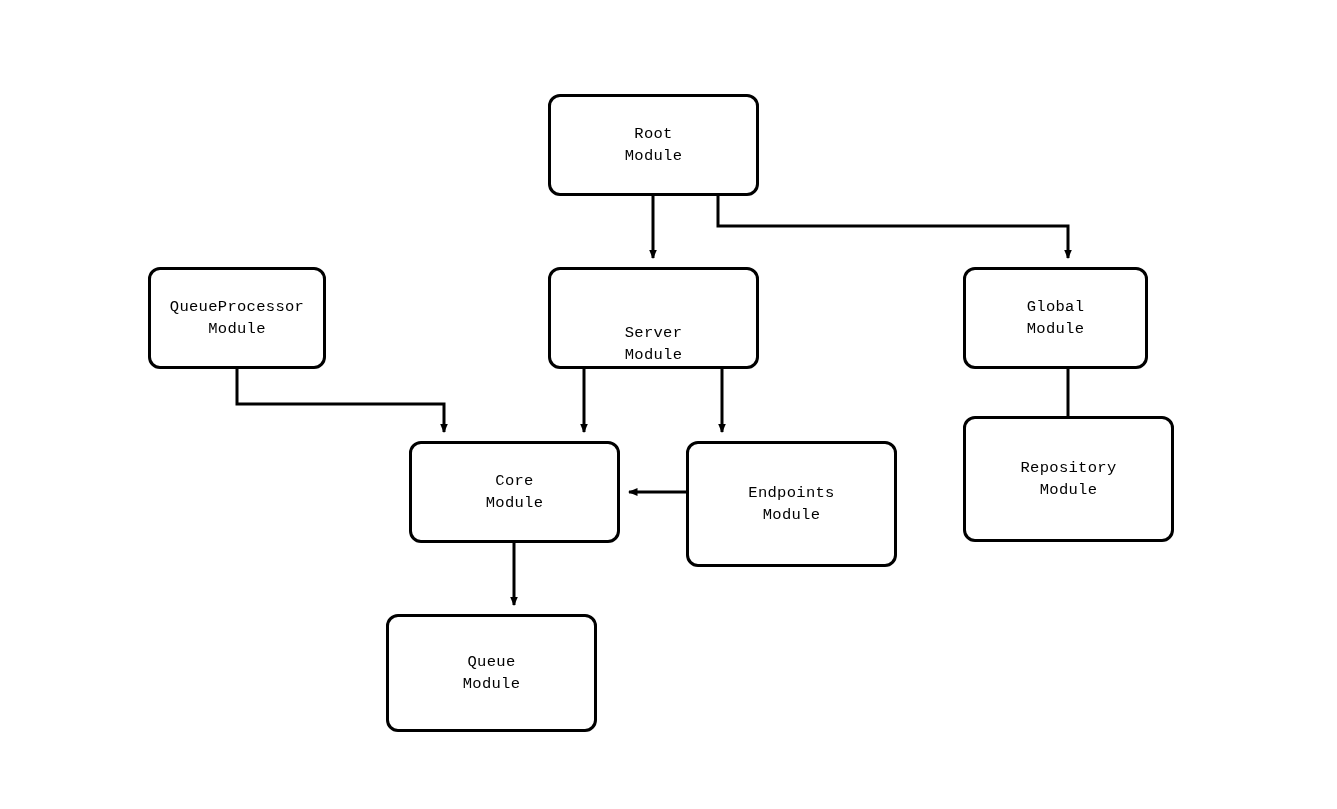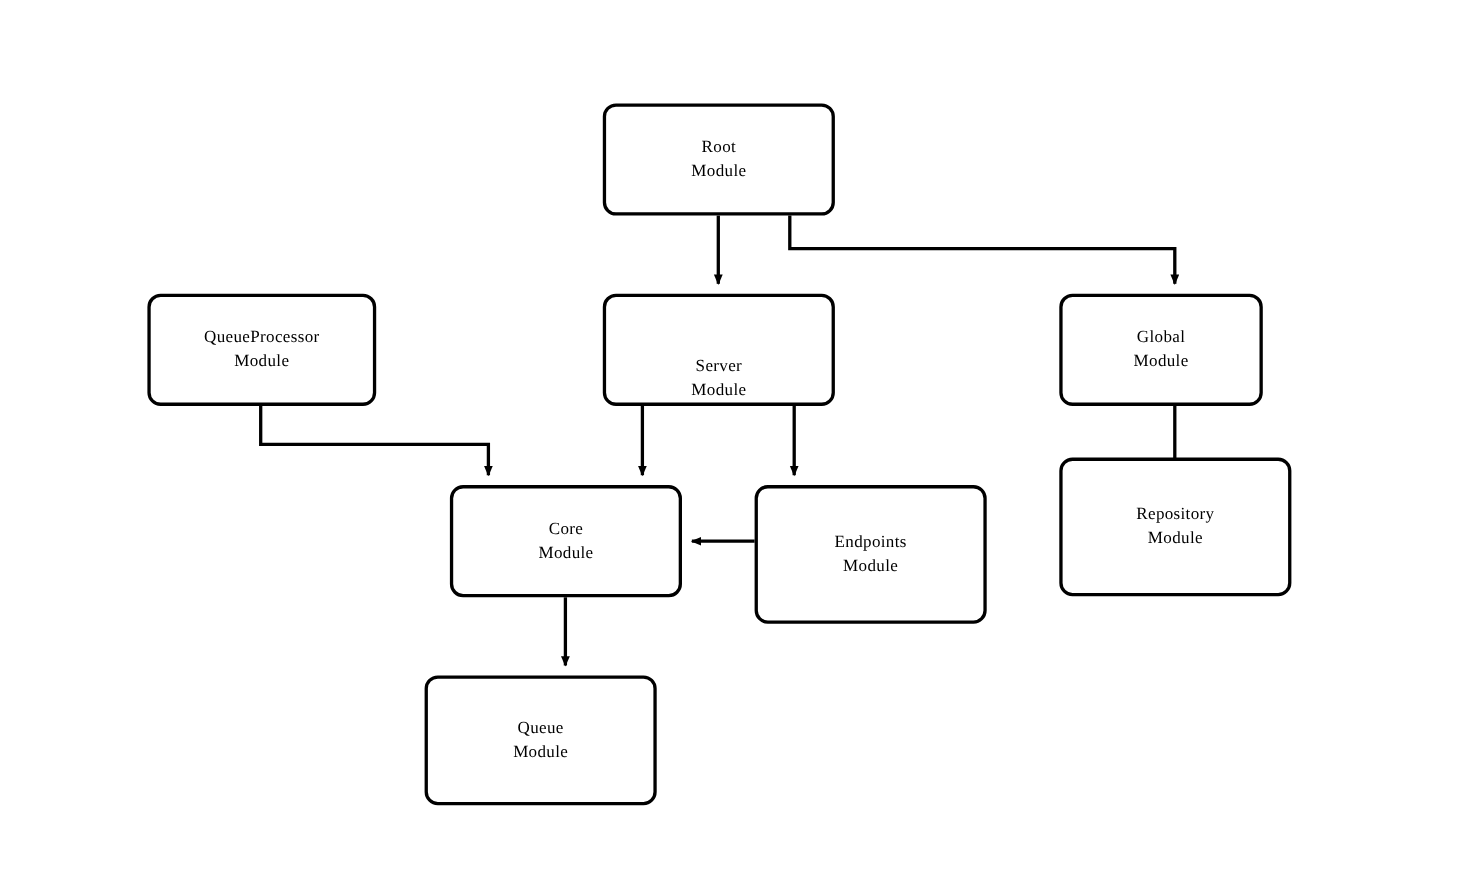--- a/index.html
+++ b/index.html
@@ -32,21 +32,21 @@
     border: 3px solid #000000;
     border-radius: 12px;
     background: #ffffff;
     display: flex;
     align-items: center;
     justify-content: center;
     text-align: center;
     z-index: 2;
   }
   .node-label {
-    font-family: Liberation Serif, serif;
+    font-family: Liberation Mono, monospace;
     font-size: 15.5px;
     line-height: 22px;
     color: #000000;
     white-space: pre-line;
     letter-spacing: 0.3px;
   }
 </style>
 </head>
 <body>
 
@@ -67,21 +67,21 @@
         <path d="M 1068 369 L 1068 432" marker-end="url(#arrowhead)"></path>
         <path d="M 686 492 L 629 492" marker-end="url(#arrowhead)"></path>
         <path d="M 514 543 L 514 605" marker-end="url(#arrowhead)"></path>
       </g>
   </svg>
 
   <div class="node" style="left: 548px; top: 94px; width: 211px; height: 102px;">
     <span class="node-label">Root
 Module</span>
   </div>
-  <div class="node" style="left: 134px; top: 267px; width: 208px; height: 102px;">
+  <div class="node" style="left: 148px; top: 267px; width: 178px; height: 102px;">
     <span class="node-label">QueueProcessor
 Module</span>
   </div>
   <div class="node" style="left: 548px; top: 267px; width: 211px; height: 102px; align-items: flex-end;">
     <span class="node-label">Server
 Module</span>
   </div>
   <div class="node" style="left: 963px; top: 267px; width: 185px; height: 102px;">
     <span class="node-label">Global
 Module</span>

